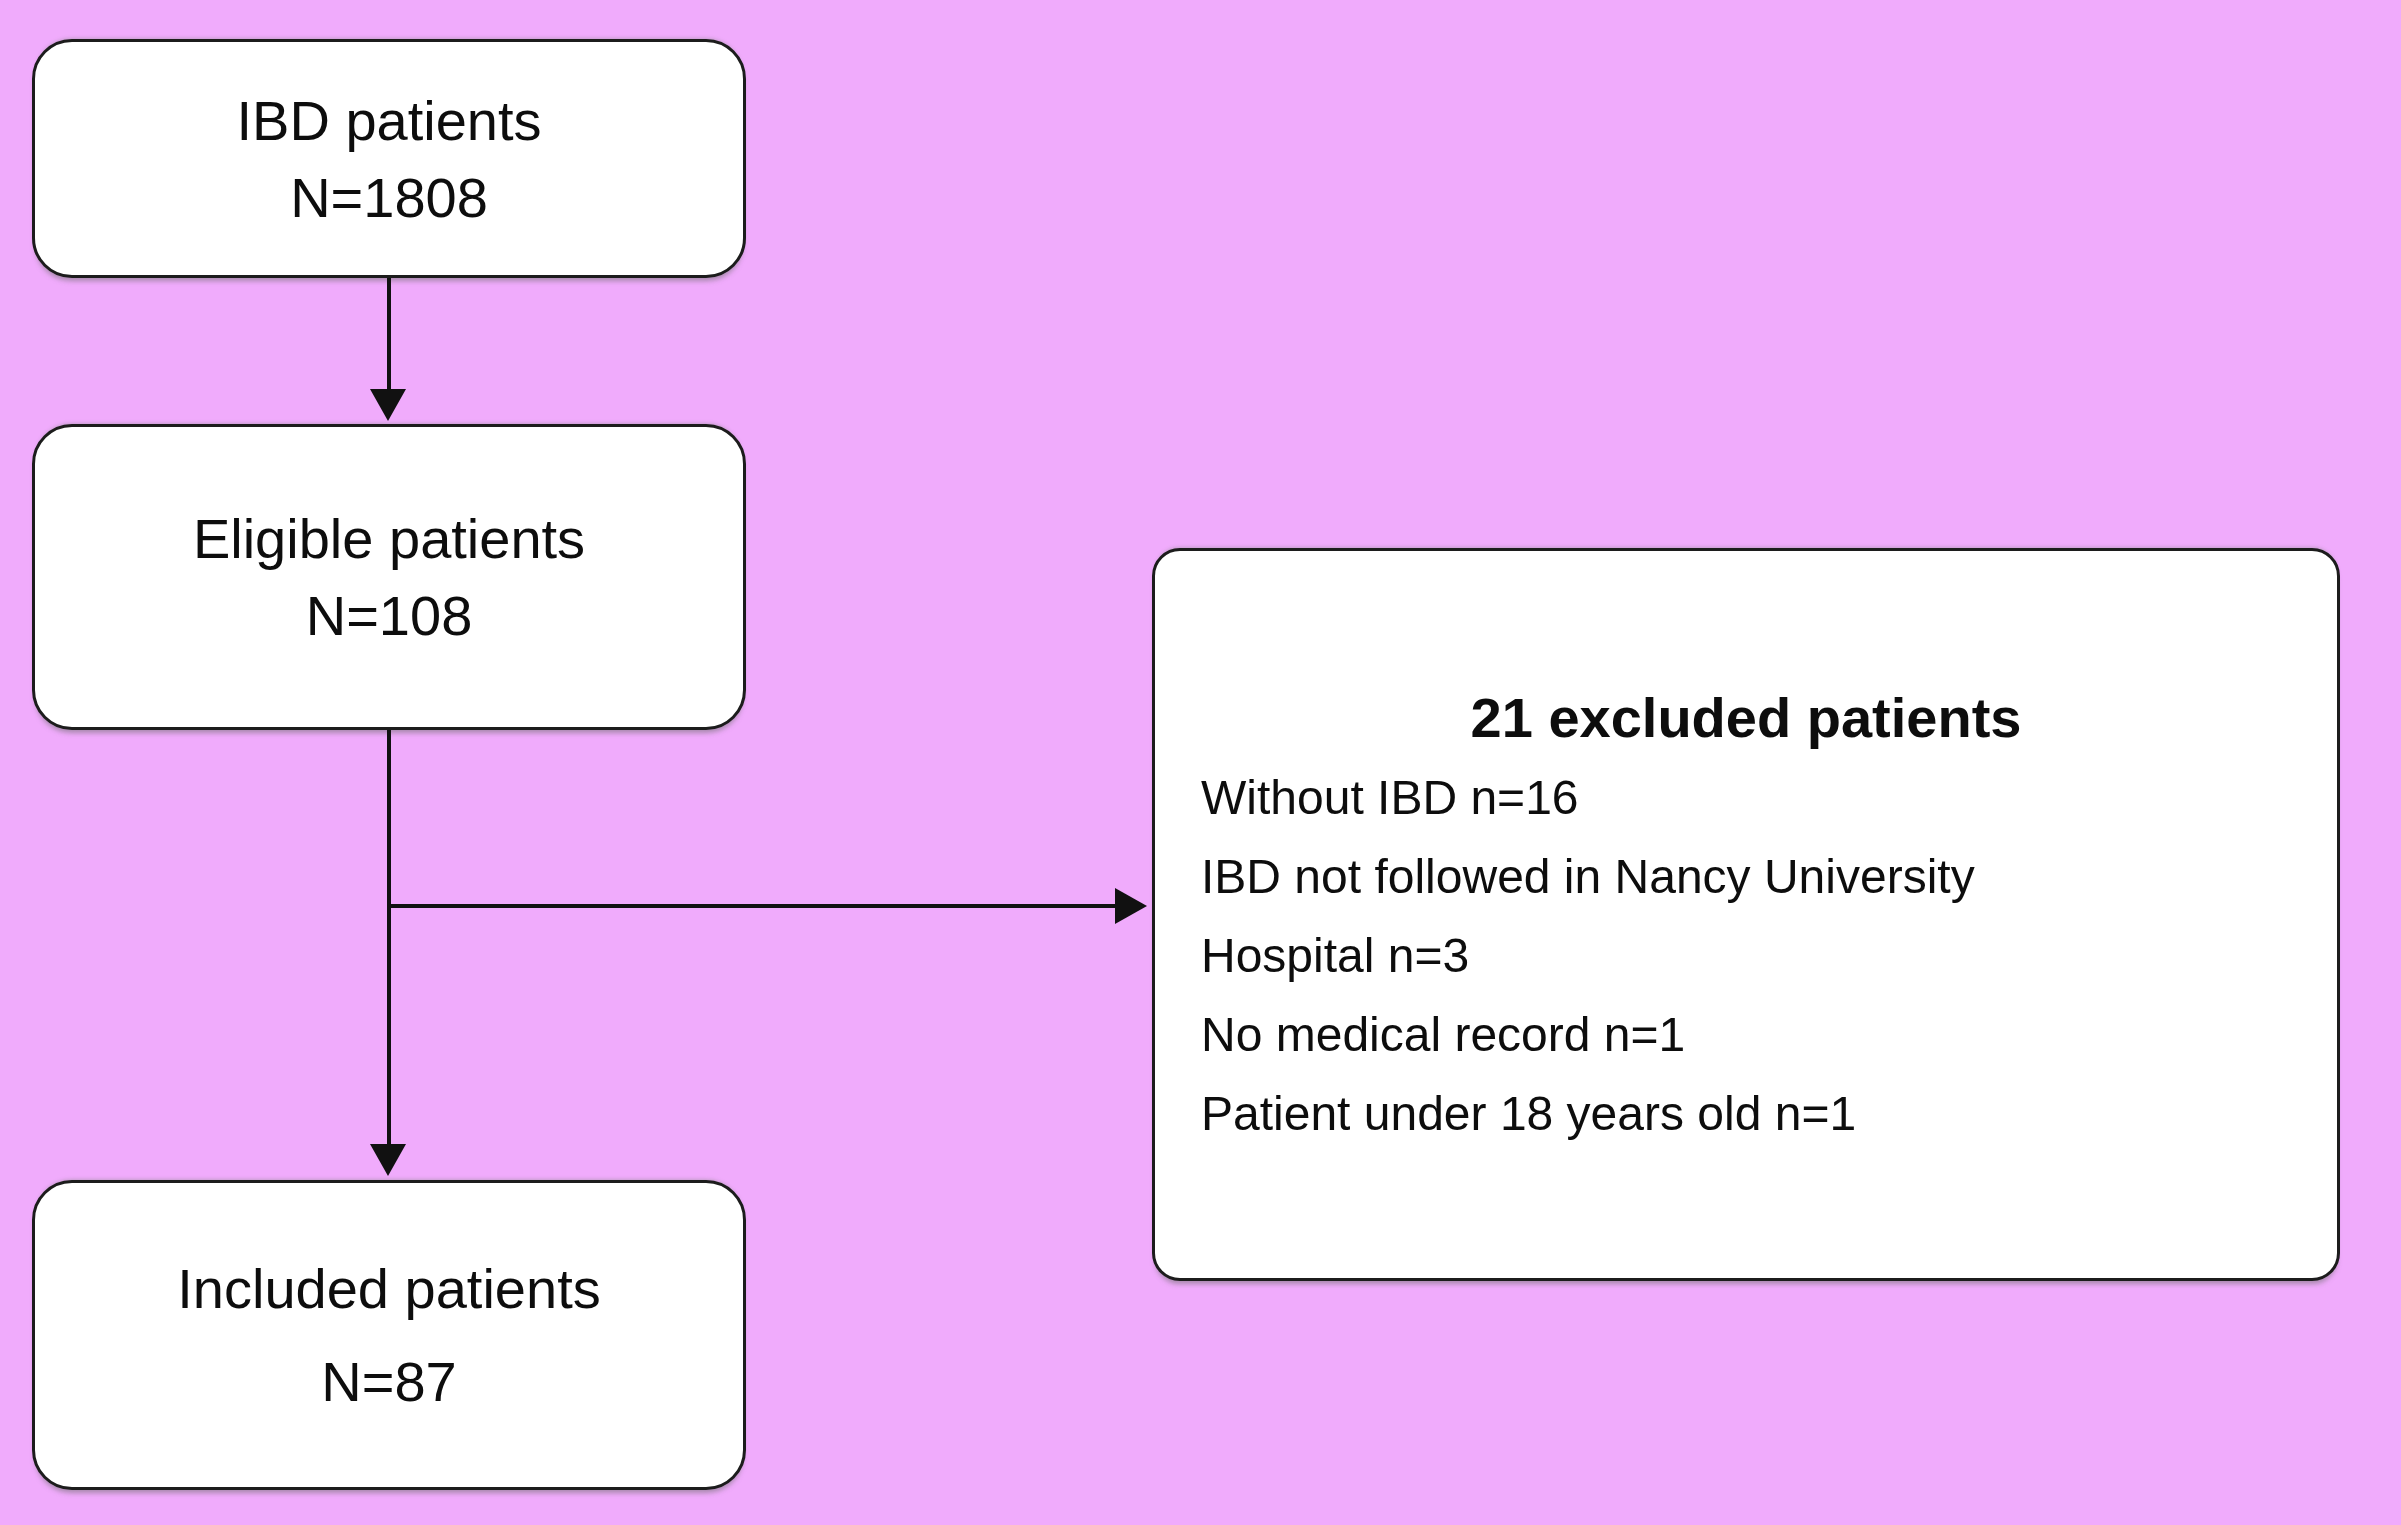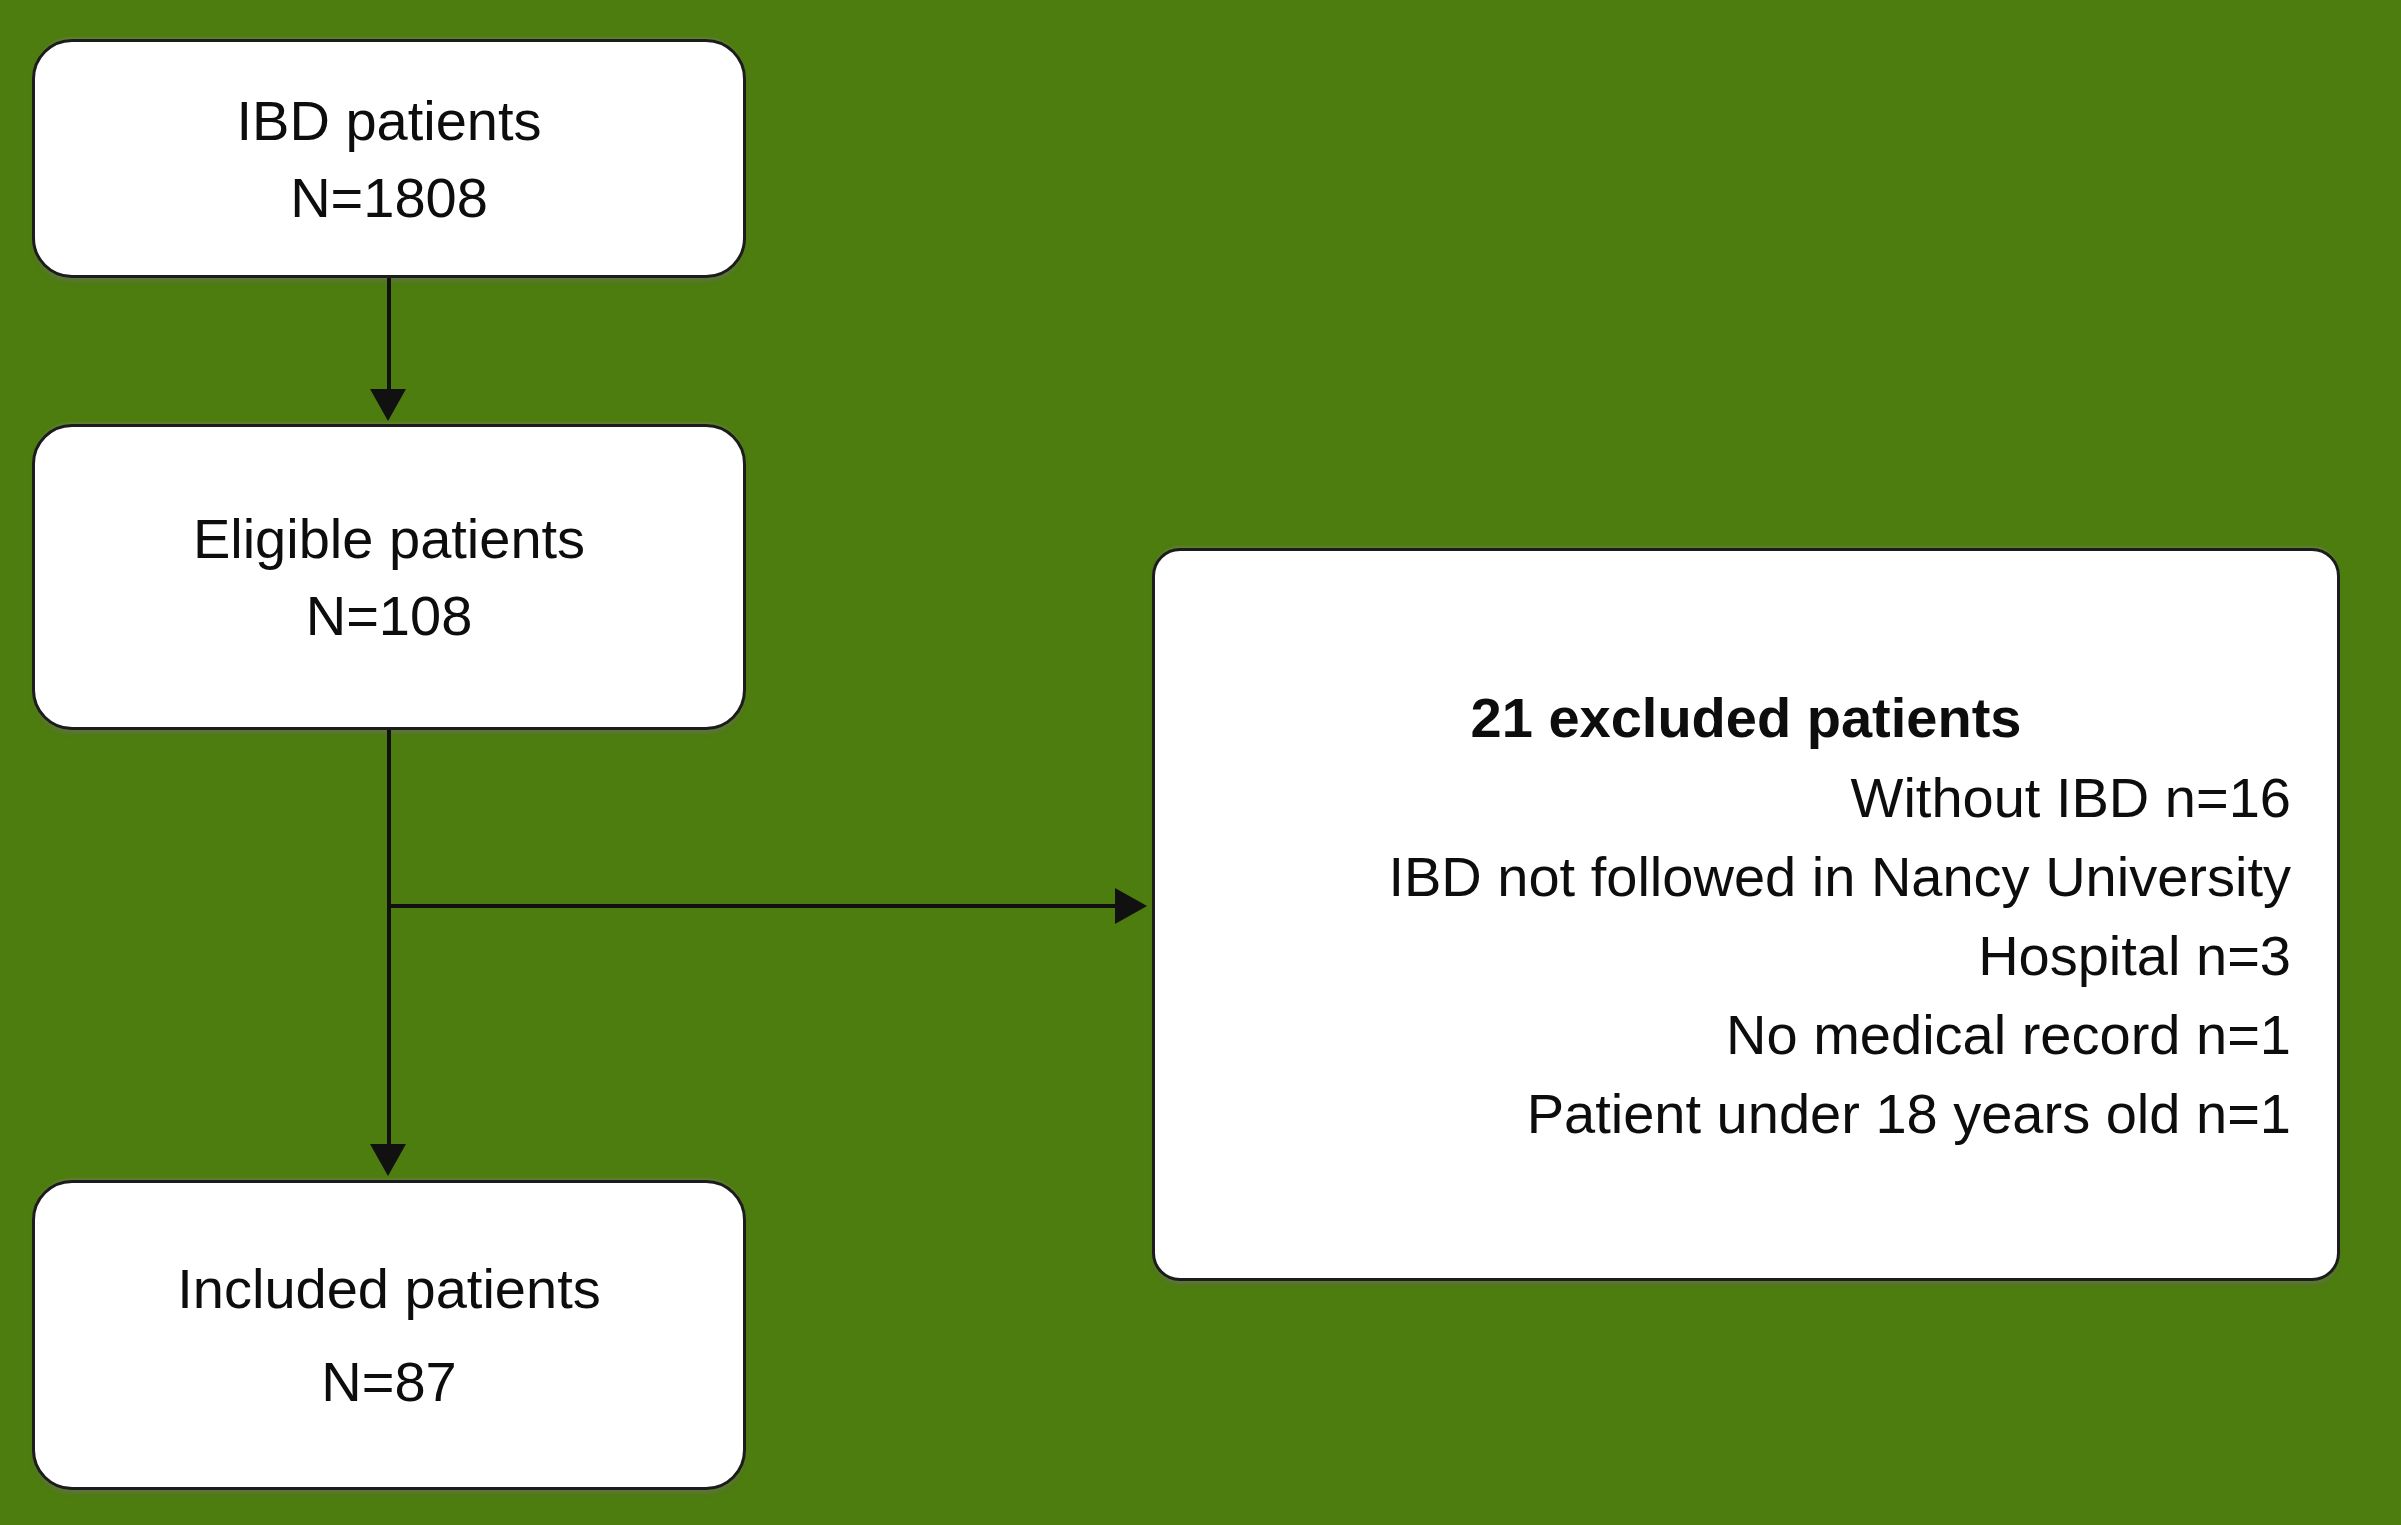--- a/index.html
+++ b/index.html
@@ -5,21 +5,21 @@
   html, body {
     margin: 0;
     padding: 0;
     background: #ffffff;
     font-family: "Liberation Sans", sans-serif;
   }
   .canvas {
     position: relative;
     width: 2401px;
     height: 1525px;
-    background: #4d7c0f;
+    background: #f0abfc;
     overflow: hidden;
     color: #0d0d0d;
   }
 
   
   .node {
     position: absolute;
     left: 32px;
     width: 714px;
     border: 3.5px solid #1c1c1c;
@@ -63,24 +63,24 @@
   }
   .excluded-title {
     font-size: 56px;
     line-height: 81px;
     font-weight: 700;
     text-align: center;
     color: #0d0d0d;
     white-space: nowrap;
   }
   .excluded-item {
-    font-size: 56px;
+    font-size: 48px;
     line-height: 79px;
     font-weight: 400;
-    text-align: right;
+    text-align: left;
     color: #0d0d0d;
     white-space: nowrap;
   }
 
   
   .line {
     position: absolute;
     background: #111111;
   }
   .v1 { left: 387px; top: 278px;  width: 3.5px;  height: 113px; }

